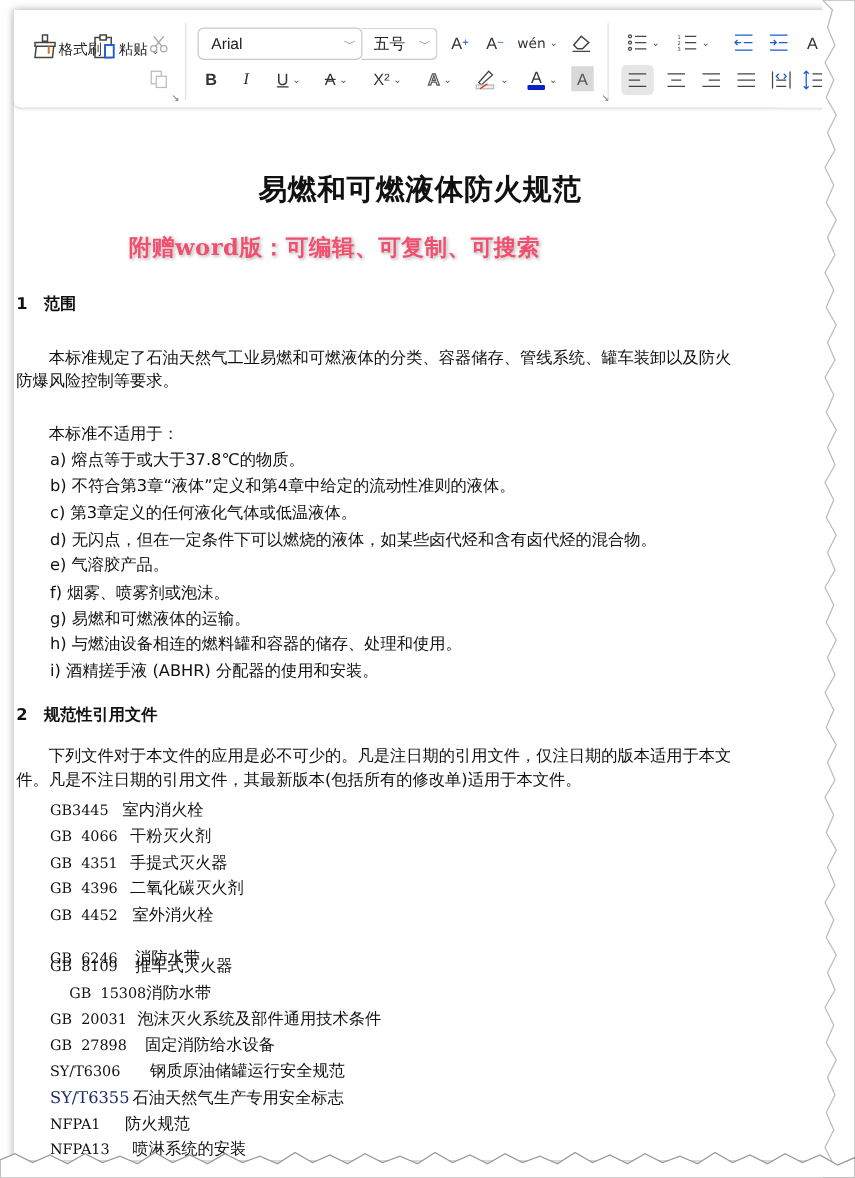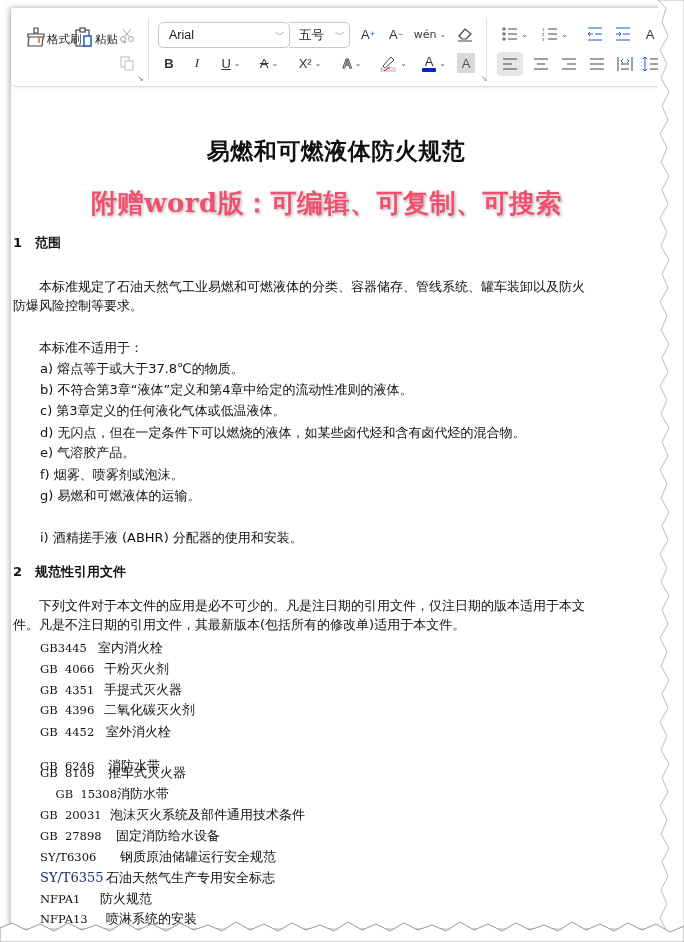--- a/index.html
+++ b/index.html
@@ -16,21 +16,21 @@
   .bigbtn .lbl{margin-top:4px;white-space:nowrap;font-family:"DejaVu Sans",sans-serif;font-size:11.5px;}
   .icon{display:inline-flex;align-items:center;justify-content:center;}
   .sel{position:absolute;top:10px;height:24px;border:1px solid #c8c8c8;border-radius:5px;display:flex;align-items:center;font-size:12.5px;color:#222;}
   .sel .v{padding-left:10px;flex:1;font-family:"Liberation Sans",sans-serif;}
   .sel .dd{width:18px;color:#888;font-size:10px;text-align:center;}
   .tb{position:absolute;font-size:13px;color:#333;display:flex;align-items:center;justify-content:center;height:22px;}
   .caret{font-size:8px;color:#555;margin-left:3px;}
   .launcher{position:absolute;font-size:8px;color:#777;}
   .doc{position:absolute;left:11px;top:88px;width:650px;height:840px;font-family:"DejaVu Sans",sans-serif;color:#111;}
   .title{position:absolute;left:0;width:650px;top:48px;text-align:center;font-size:23px;font-weight:bold;letter-spacing:0.5px;}
-  .banner{position:absolute;left:80px;top:98px;font-family:"DejaVu Serif",serif;font-weight:bold;font-size:26px;color:#f0506e;text-shadow:0 0 3px #fff,1px 1px 3px rgba(0,0,0,0.45);letter-spacing:0.5px;white-space:nowrap;}
+  .banner{position:absolute;left:92px;top:98px;font-family:"DejaVu Serif",serif;font-weight:bold;font-size:18px;color:#f0506e;text-shadow:0 0 3px #fff,1px 1px 3px rgba(0,0,0,0.45);letter-spacing:0.5px;white-space:nowrap;}
   .h{position:absolute;left:2px;font-size:13px;font-weight:bold;}
   .p{position:absolute;font-size:13px;line-height:20px;white-space:nowrap;}
   .ref{position:absolute;left:29px;font-size:13px;white-space:nowrap;}
   .ref .code{font-family:"DejaVu Serif",serif;font-size:11.5px;display:inline-block;}
 </style>
 </head>
 <body>
 
 <div class="frame"></div>
 
@@ -212,20 +212,21 @@
   <div class="p" style="left:2px;top:208px;">防爆风险控制等要求。</div>
   <div class="p" style="left:28px;top:250px;">本标准不适用于：</div>
 
   <div class="p" style="left:29px;top:271px;">a) 熔点等于或大于37.8℃的物质。</div>
   <div class="p" style="left:29px;top:292px;">b) 不符合第3章“液体”定义和第4章中给定的流动性准则的液体。</div>
   <div class="p" style="left:29px;top:313px;">c) 第3章定义的任何液化气体或低温液体。</div>
   <div class="p" style="left:29px;top:335px;">d) 无闪点，但在一定条件下可以燃烧的液体，如某些卤代烃和含有卤代烃的混合物。</div>
   <div class="p" style="left:29px;top:355px;">e) 气溶胶产品。</div>
   <div class="p" style="left:29px;top:377px;">f) 烟雾、喷雾剂或泡沫。</div>
   <div class="p" style="left:29px;top:398px;">g) 易燃和可燃液体的运输。</div>
+  <div class="p" style="left:29px;top:418px;">h) 与燃油设备相连的燃料罐和容器的储存、处理和使用。</div>
   <div class="p" style="left:29px;top:440px;">i) 酒精搓手液 (ABHR) 分配器的使用和安装。</div>
 
   <div class="h" style="top:475px;">2　规范性引用文件</div>
   <div class="p" style="left:28px;top:508px;">下列文件对于本文件的应用是必不可少的。凡是注日期的引用文件，仅注日期的版本适用于本文</div>
   <div class="p" style="left:2px;top:527px;">件。凡是不注日期的引用文件，其最新版本(包括所有的修改单)适用于本文件。</div>
 
   <div class="ref" style="top:551px;"><span class="code" style="width:58px;">GB3445</span><span>室内消火栓</span></div>
   <div class="ref" style="top:572px;"><span class="code" style="width:64px;white-space:pre;">GB  4066</span><span>干粉灭火剂</span></div>
   <div class="ref" style="top:593px;"><span class="code" style="width:64px;white-space:pre;">GB  4351</span><span>手提式灭火器</span></div>
   <div class="ref" style="top:613px;"><span class="code" style="width:64px;white-space:pre;">GB  4396</span><span>二氧化碳灭火剂</span></div>

